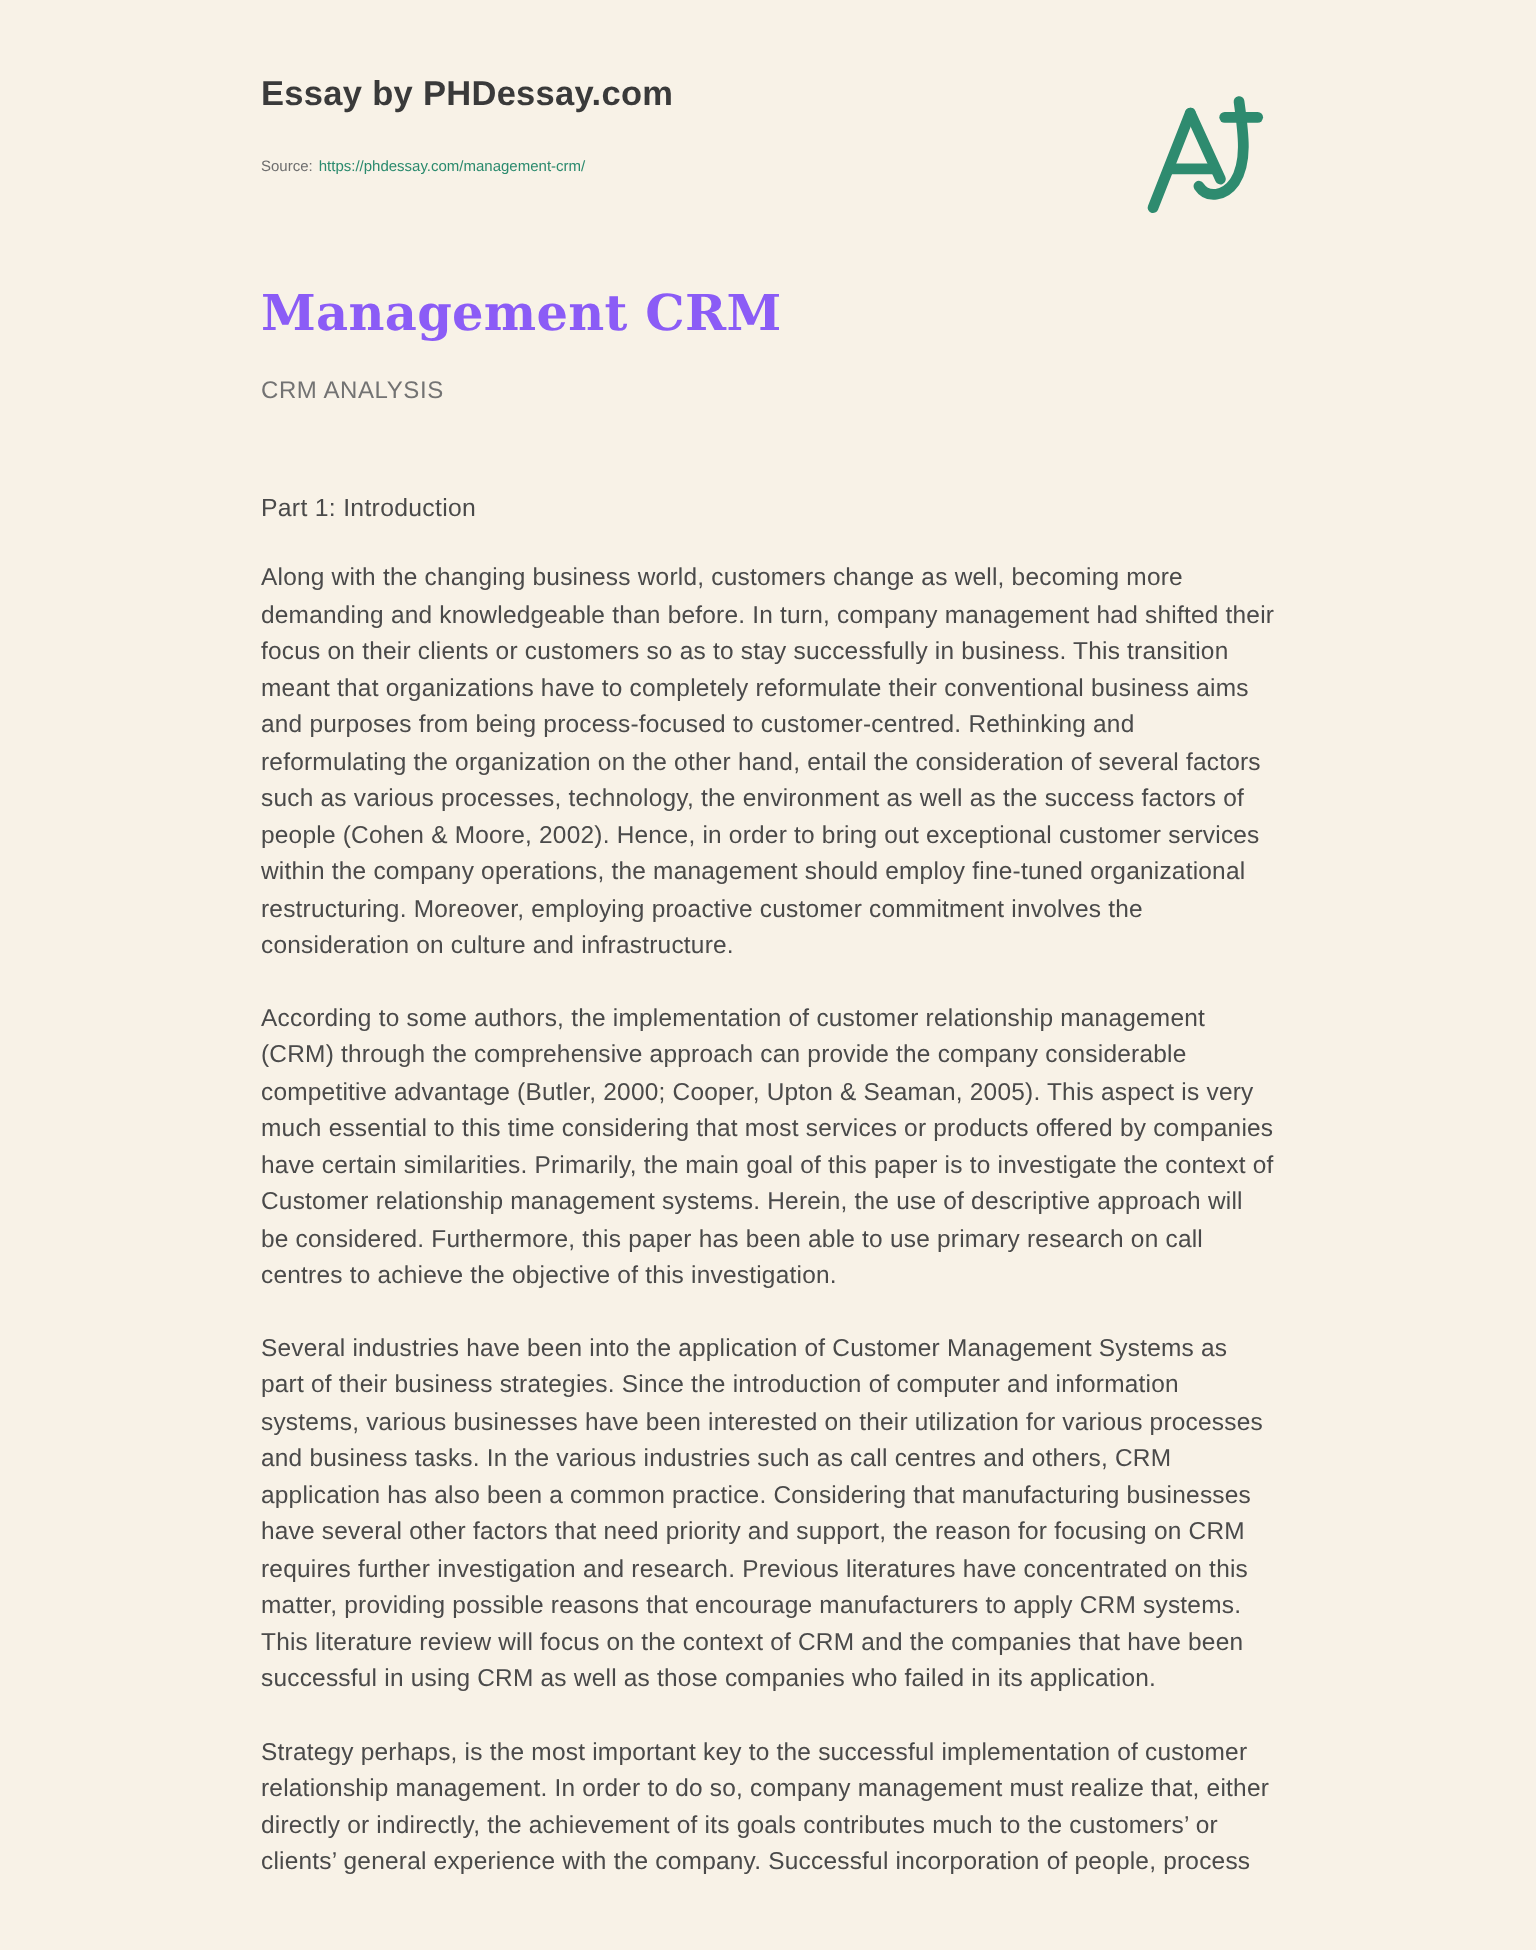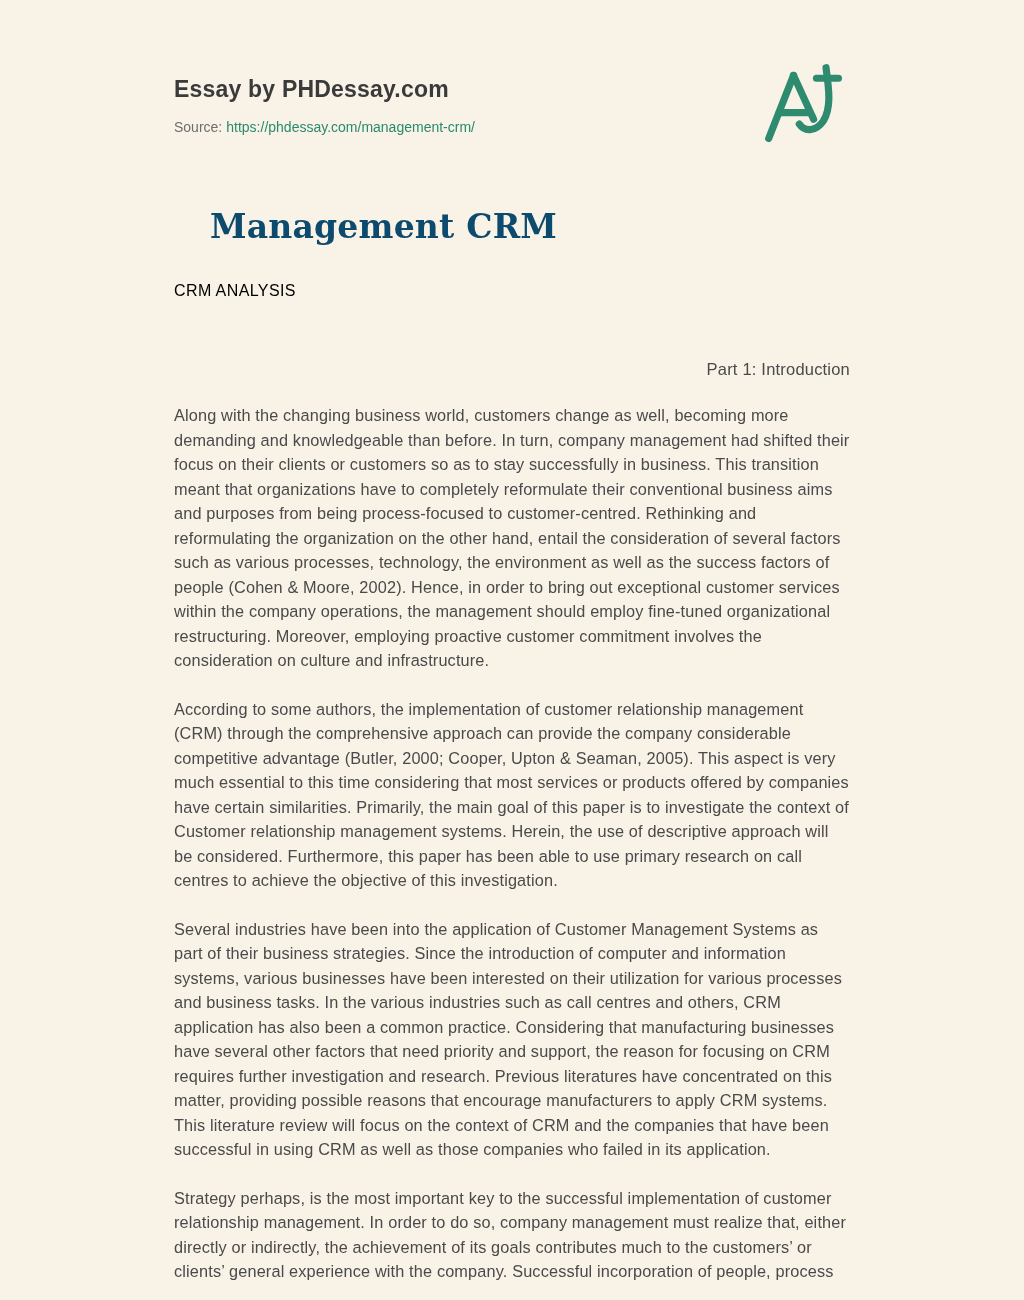--- a/index.html
+++ b/index.html
@@ -6,67 +6,65 @@
   html, body {
     background: #f8f2e7;
     font-family: "Liberation Sans", sans-serif;
   }
   .page {
     position: relative;
     width: 868px;
     height: 1300px;
     margin: 0 auto;
     background: #f8f2e7;
-    padding: 76px 96px 0 96px;
+    padding: 49px 96px 0 96px;
     overflow: hidden;
     color: #4a4a4a;
   }
   .site-title {
     font-size: 23px;
     font-weight: 700;
     color: #3a3a3a;
     letter-spacing: 0.2px;
   }
   .source-line {
-    margin-top: 16px;
-    font-size: 14px;
+    margin-top: 30px;
+    font-size: 10px;
     color: #6e6e6e;
   }
   .source-line a {
     color: #2a8a6d;
     text-decoration: none;
     margin-left: 4px;
   }
   .logo {
     position: absolute;
     top: 62px;
     right: 98px;
     width: 86px;
     height: 86px;
   }
   .doc-title {
     margin-top: 72px;
     font-family: "DejaVu Serif", "Liberation Serif", serif;
     font-size: 33px;
     font-weight: 600;
-    color: #0c4a6e;
+    color: #8b5cf6;
     letter-spacing: 0.2px;
-    margin-left: 36px;
   }
   .doc-subtitle {
-    margin-top: 36px;
+    margin-top: 24px;
     font-size: 16px;
-    color: #000000;
+    color: #737373;
     letter-spacing: 0.4px;
   }
   .section-heading {
     font-size: 16.5px;
     color: #4a4a4a;
     letter-spacing: 0.2px;
-    text-align: right;
   }
   .sec-intro   { margin-top: 60px; }
   .sec-lit     { margin-top: 80px; }
   .sec-crm     { margin-top: 82px; }
   .body-para {
     margin-top: 24px;
     font-size: 16.3px;
     line-height: 24.5px;
     color: #4a4a4a;
     letter-spacing: 0.15px;

